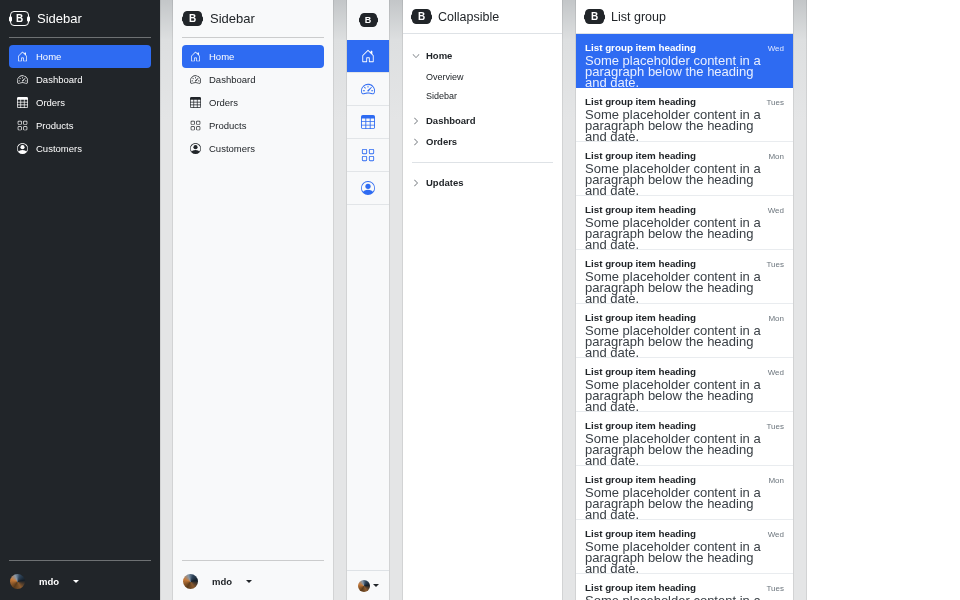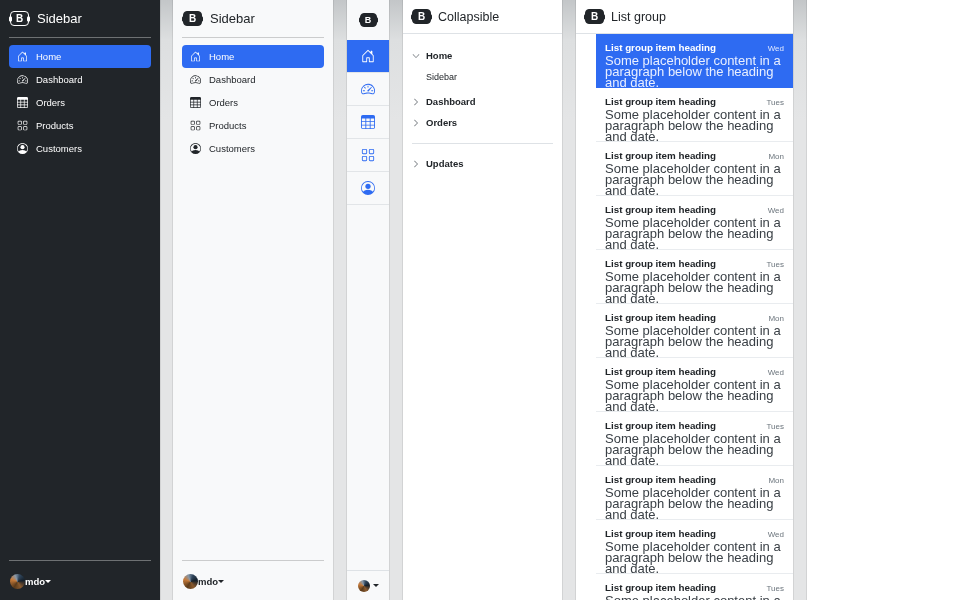--- a/index.html
+++ b/index.html
@@ -33,21 +33,21 @@
   .brand{display:flex;align-items:center;gap:8px;padding:3px 1px 9px;font-size:13px;font-weight:500;text-decoration:none;color:inherit;}
   .sb hr{border:0;border-top:1px solid rgba(255,255,255,.35);margin:2px 0 7px;width:100%;}
   .sb-light hr{border-top-color:rgba(0,0,0,.18);}
   .nav{display:flex;flex-direction:column;}
   .nav-item{display:flex;align-items:center;gap:8px;height:23px;padding:0 8px;border-radius:4px;
     font-size:9.5px;text-decoration:none;color:inherit;cursor:pointer;}
   .nav-item.active{background:var(--accent);color:#fff;}
   .nav-icon{display:inline-flex;}
   .nav-icon svg{width:11px;height:11px;}
   .spacer{margin-top:auto;}
-  .user{display:flex;align-items:center;gap:0;font-size:9.5px;font-weight:700;padding:6px 1px 2px;cursor:pointer;}
+  .user{display:flex;align-items:center;gap:14px;font-size:9.5px;font-weight:700;padding:6px 1px 2px;cursor:pointer;}
   .caret{width:0;height:0;border:3px solid transparent;border-top-color:currentColor;margin-top:3px;}
   
   .blogo{width:19px;height:15px;border-radius:4px;display:inline-flex;align-items:center;justify-content:center;
     font-weight:700;font-size:10px;position:relative;flex-shrink:0;font-family:"Liberation Sans",sans-serif;}
   .blogo::before,.blogo::after{content:"";position:absolute;top:50%;transform:translateY(-50%);width:3px;height:5px;border-radius:1px;}
   .blogo::before{left:-2px;}
   .blogo::after{right:-2px;}
   .blogo.on-dark{background:var(--dark);border:1.2px solid #fff;color:#fff;}
   .blogo.on-dark::before,.blogo.on-dark::after{background:#fff;}
   .blogo.on-light{background:var(--dark);border:1.2px solid var(--dark);color:#fff;}
@@ -75,21 +75,21 @@
   .collapse-btn{display:flex;align-items:center;gap:6px;font-weight:700;font-size:9.5px;
     padding:5px 0;color:var(--dark);cursor:pointer;background:none;border:0;text-align:left;}
   .chev{display:inline-flex;color:#495057;}
   .chev svg{width:8px;height:8px;}
   .collapse-children{display:flex;flex-direction:column;padding:1px 0 5px 14px;}
   .collapse-child{font-size:9px;color:#212529;text-decoration:none;padding:4.5px 0;cursor:pointer;}
   .collapse-divider{border:0;border-top:1px solid var(--border);margin:10px 0 9px;width:100%;}
   
   .panel-lg{width:217px;background:#fff;display:flex;flex-direction:column;flex-shrink:0;overflow:hidden;}
   .lg-list{display:flex;flex-direction:column;overflow:hidden;}
-  .lg-item{height:54px;padding:8px 9px 0;border-bottom:1px solid #e9ecef;cursor:pointer;flex-shrink:0;margin-left:20px;}
+  .lg-item{height:54px;padding:8px 9px 0;border-bottom:1px solid #e9ecef;cursor:pointer;flex-shrink:0;}
   .lg-item.active{background:var(--accent);border-color:var(--accent);color:#fff;}
   .lg-row{display:flex;justify-content:space-between;align-items:baseline;margin-bottom:3px;}
   .lg-heading{font-size:9.8px;font-weight:700;}
   .lg-day{font-size:8px;color:var(--muted);}
   .lg-item.active .lg-day{color:#dfe8ff;}
   .lg-body{font-size:13px;line-height:10.8px;color:#3a4046;max-width:182px;}
   .lg-item.active .lg-body{color:#e9efff;}
   
   .main{flex:1;background:#fff;}
 </style>
@@ -290,20 +290,21 @@
   <div class="collapse-group">
     <button class="collapse-btn">
       <span class="chev">
             <svg viewBox="0 0 16 16" fill="currentColor" aria-hidden="true">
               <path fill-rule="evenodd" d="M1.646 4.646a.5.5 0 0 1 .708 0L8 10.293l5.646-5.647a.5.5 0 0 1 .708.708l-6 6a.5.5 0 0 1-.708 0l-6-6a.5.5 0 0 1 0-.708z"></path>
             </svg>
           </span>
       <span class="collapse-label">Home</span>
     </button>
     <div class="collapse-children">
+          <a class="collapse-child">Overview</a>
           <a class="collapse-child">Sidebar</a>
         </div>
   </div>
 
   <div class="collapse-group">
     <button class="collapse-btn">
       <span class="chev">
             <svg viewBox="0 0 16 16" fill="currentColor" aria-hidden="true">
               <path fill-rule="evenodd" d="M4.646 1.646a.5.5 0 0 1 .708 0l6 6a.5.5 0 0 1 0 .708l-6 6a.5.5 0 0 1-.708-.708L10.293 8 4.646 2.354a.5.5 0 0 1 0-.708z"></path>
             </svg>

